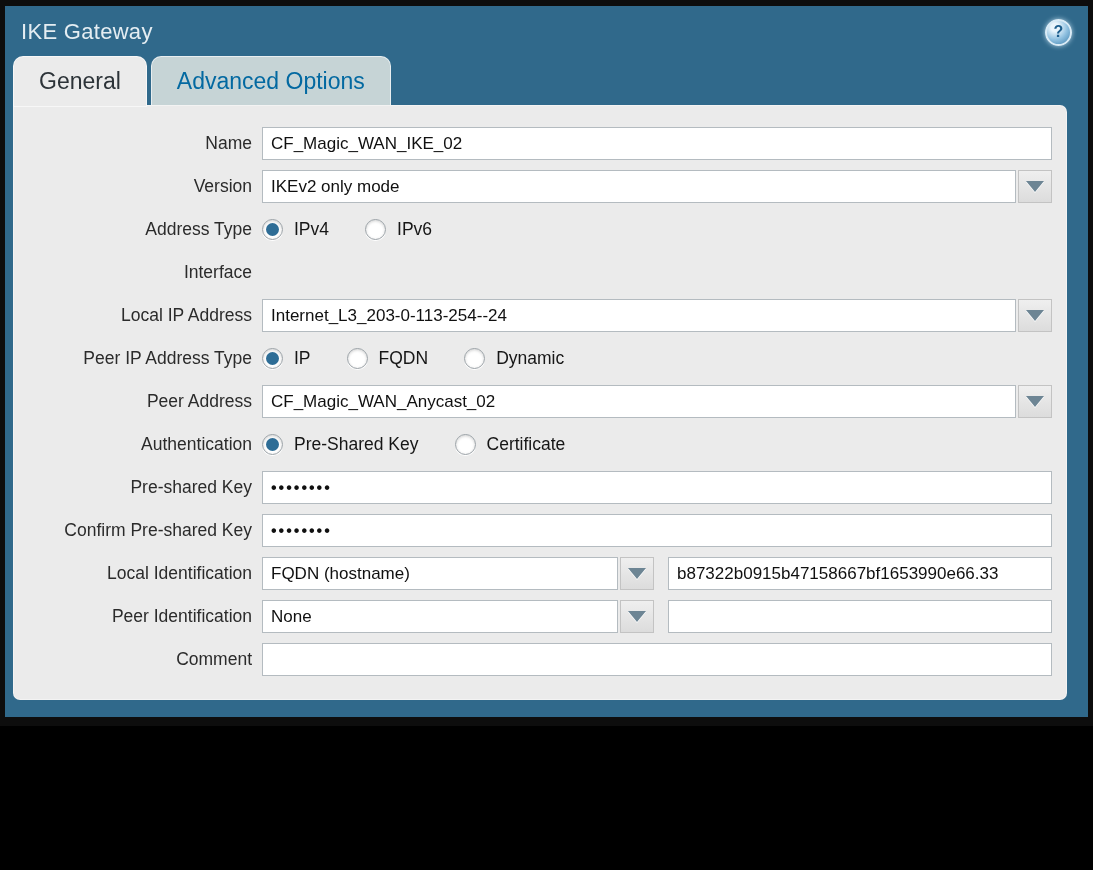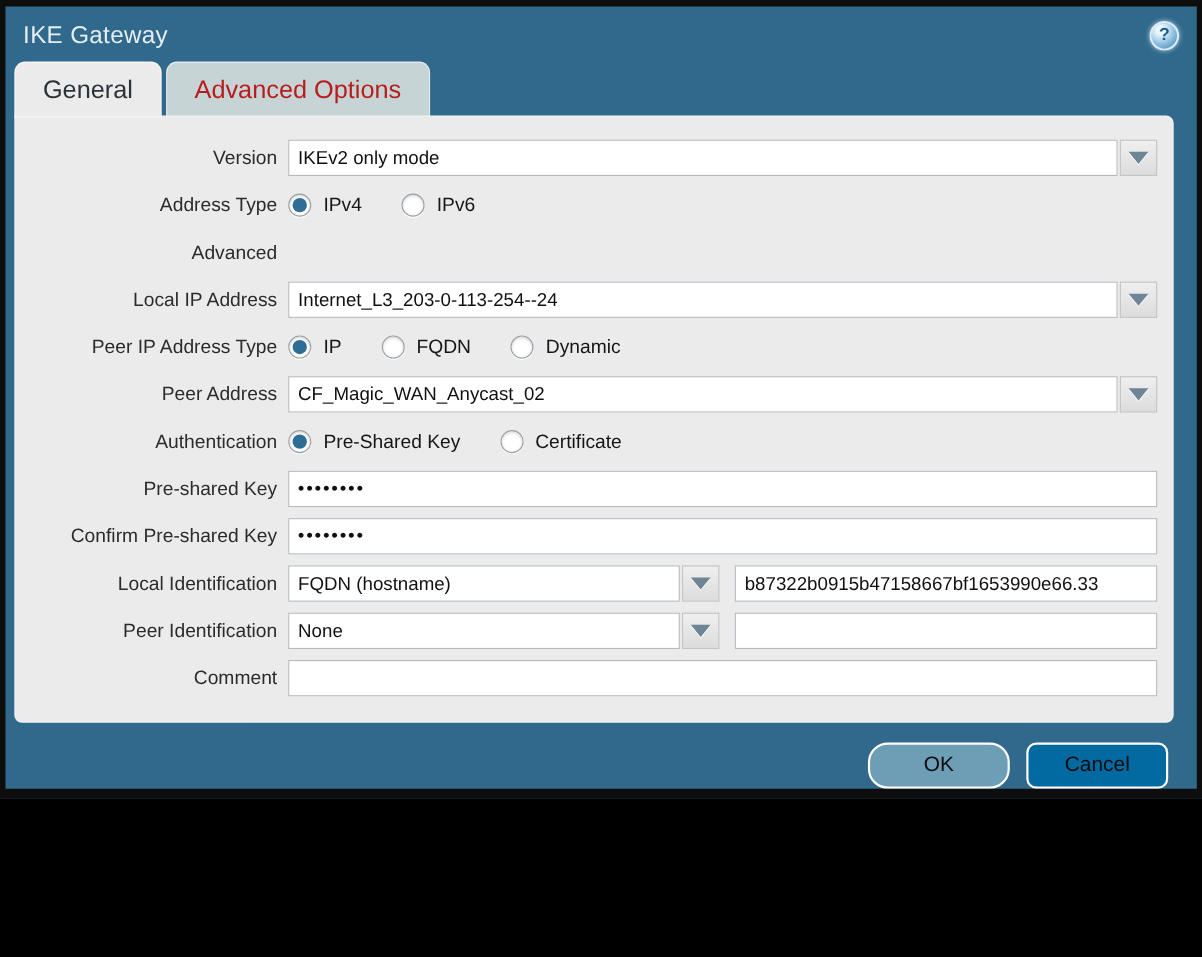--- a/index.html
+++ b/index.html
@@ -19,21 +19,21 @@
     background:radial-gradient(circle at 35% 28%, #eaf5fc 0 18%, #8fc0e0 55%, #3d80ad 100%);
     border:2px solid #d9ebf6;
     box-shadow:0 0 5px rgba(210,235,250,.8);
     color:#1c5d8c;font-weight:bold;font-size:16px;
     display:flex;align-items:center;justify-content:center;cursor:pointer;
   }
   
   .tabs{display:flex;align-items:flex-end;margin-left:9px;gap:6px;height:48px;}
   .tab{padding:11px 25px;font-size:23px;border-radius:9px 9px 0 0;cursor:pointer;white-space:nowrap;}
   .tab.active{background:#ebebeb;color:#2c3338;position:relative;z-index:2;box-shadow:0 0 0 1px #f7f7f7;}
-  .tab.inactive{background:#c6d4d6;color:#b91c1c;box-shadow:0 0 0 1px #e8eef0;}
+  .tab.inactive{background:#c6d4d6;color:#0369a1;box-shadow:0 0 0 1px #e8eef0;}
   
   .panel{
     margin:0 22px 0 9px;background:#ebebeb;
     border-radius:0 6px 6px 6px;
     padding:11px 0 13px;
     box-shadow:0 0 0 1px #f3f3f3;
     position:relative;z-index:1;
   }
   .row{display:flex;align-items:center;height:33px;margin:10px 14px;}
   .lbl{width:234px;text-align:right;padding-right:10px;font-size:17.5px;color:#2b2b2b;white-space:nowrap;flex-shrink:0;}
@@ -88,20 +88,26 @@
     <span class="help">?</span>
   </div>
 
   <div class="tabs">
     <div class="tab active">General</div>
     <div class="tab inactive">Advanced Options</div>
   </div>
 
   <div class="panel">
 
+    <div class="row">
+      <span class="lbl">Name</span>
+      <div class="ctrl">
+        <input class="txt" value="CF_Magic_WAN_IKE_02" style="">
+      </div>
+    </div>
 
     <div class="row">
       <span class="lbl">Version</span>
       <div class="ctrl combo">
         <input class="txt" value="IKEv2 only mode" style="">
         <button class="ddbtn">
             <span class="dd-icon"></span>
           </button>
       </div>
     </div>
@@ -114,21 +120,21 @@
           <span class="radio-label">IPv4</span>
         </span>
         <span class="rgroup">
           <span class="radio"></span>
           <span class="radio-label">IPv6</span>
         </span>
       </div>
     </div>
 
     <div class="row">
-      <span class="lbl">Advanced</span>
+      <span class="lbl">Interface</span>
     </div>
 
     <div class="row">
       <span class="lbl">Local IP Address</span>
       <div class="ctrl combo">
         <input class="txt" value="Internet_L3_203-0-113-254--24" style="">
         <button class="ddbtn">
             <span class="dd-icon"></span>
           </button>
       </div>

